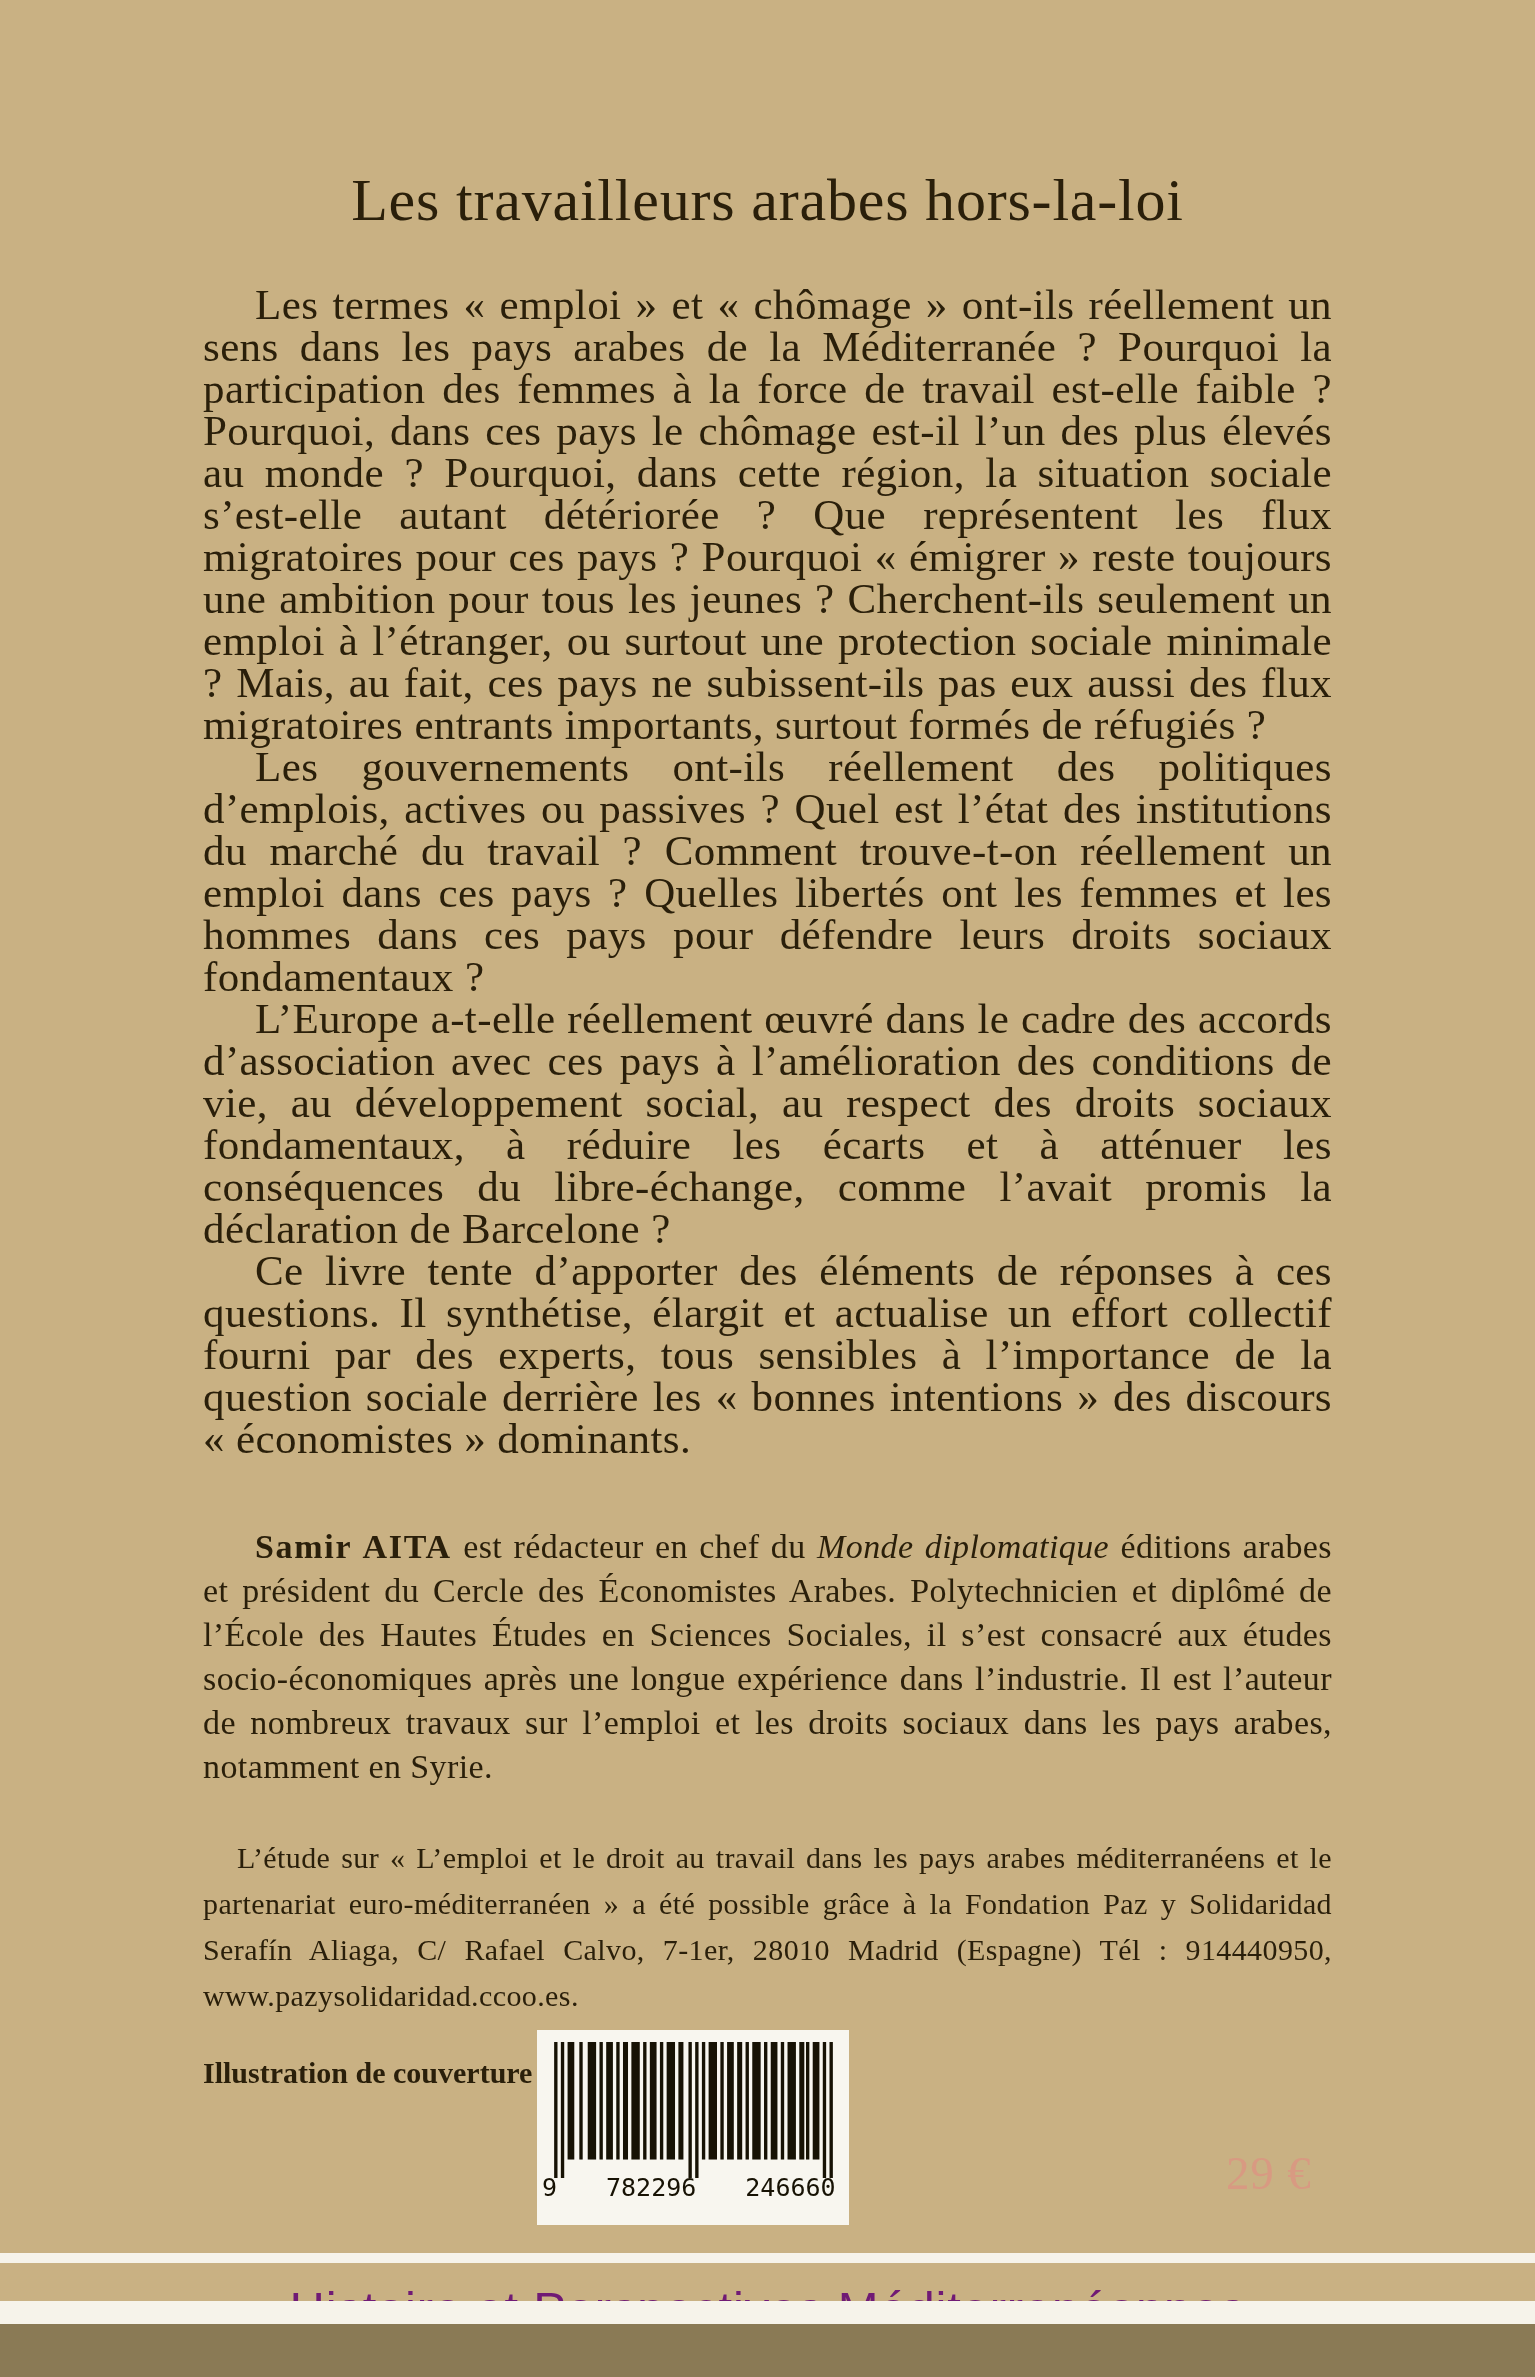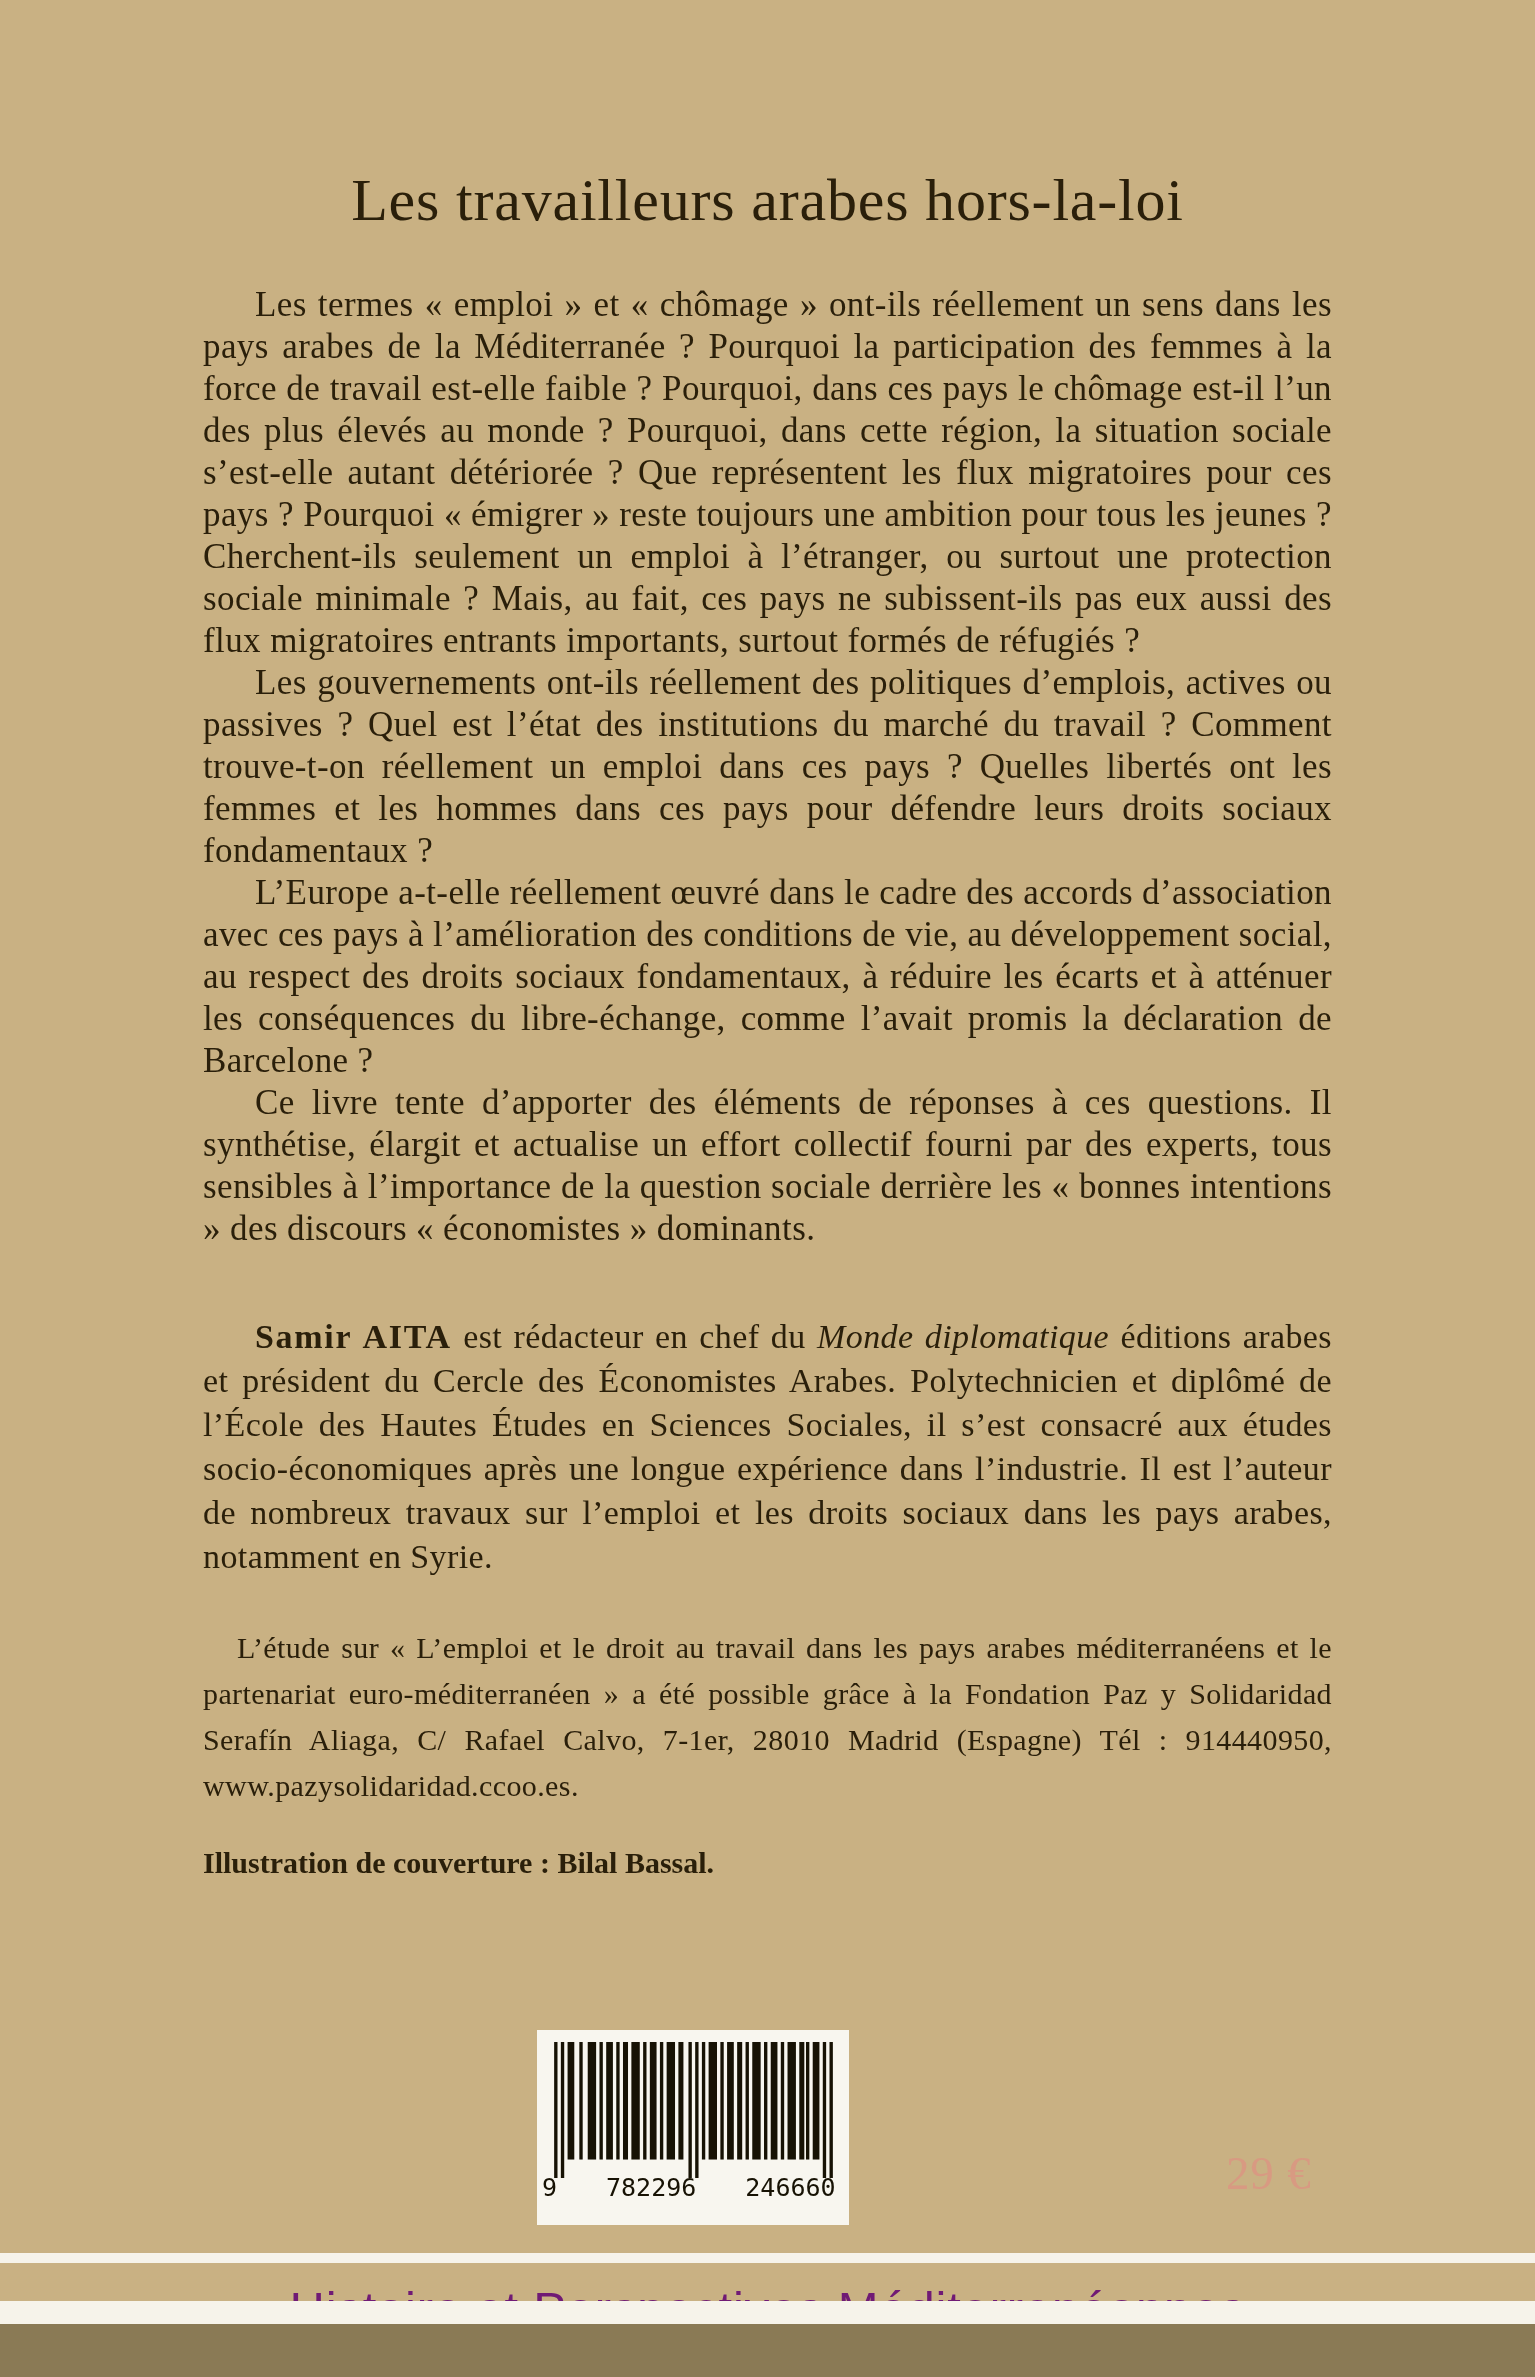--- a/index.html
+++ b/index.html
@@ -25,21 +25,21 @@
   }
 
   .content {
     width: 1129px;
     margin: 49px auto 0 auto;
   }
 
   .synopsis p {
     margin: 0;
     text-indent: 52px;
-    font-size: 35px;
+    font-size: 43px;
     line-height: 42px;
     text-align: justify;
     letter-spacing: 0.4px;
   }
 
   .bio-p {
     margin: 65px 0 0 0;
     text-indent: 52px;
     font-size: 34px;
     line-height: 44px;

